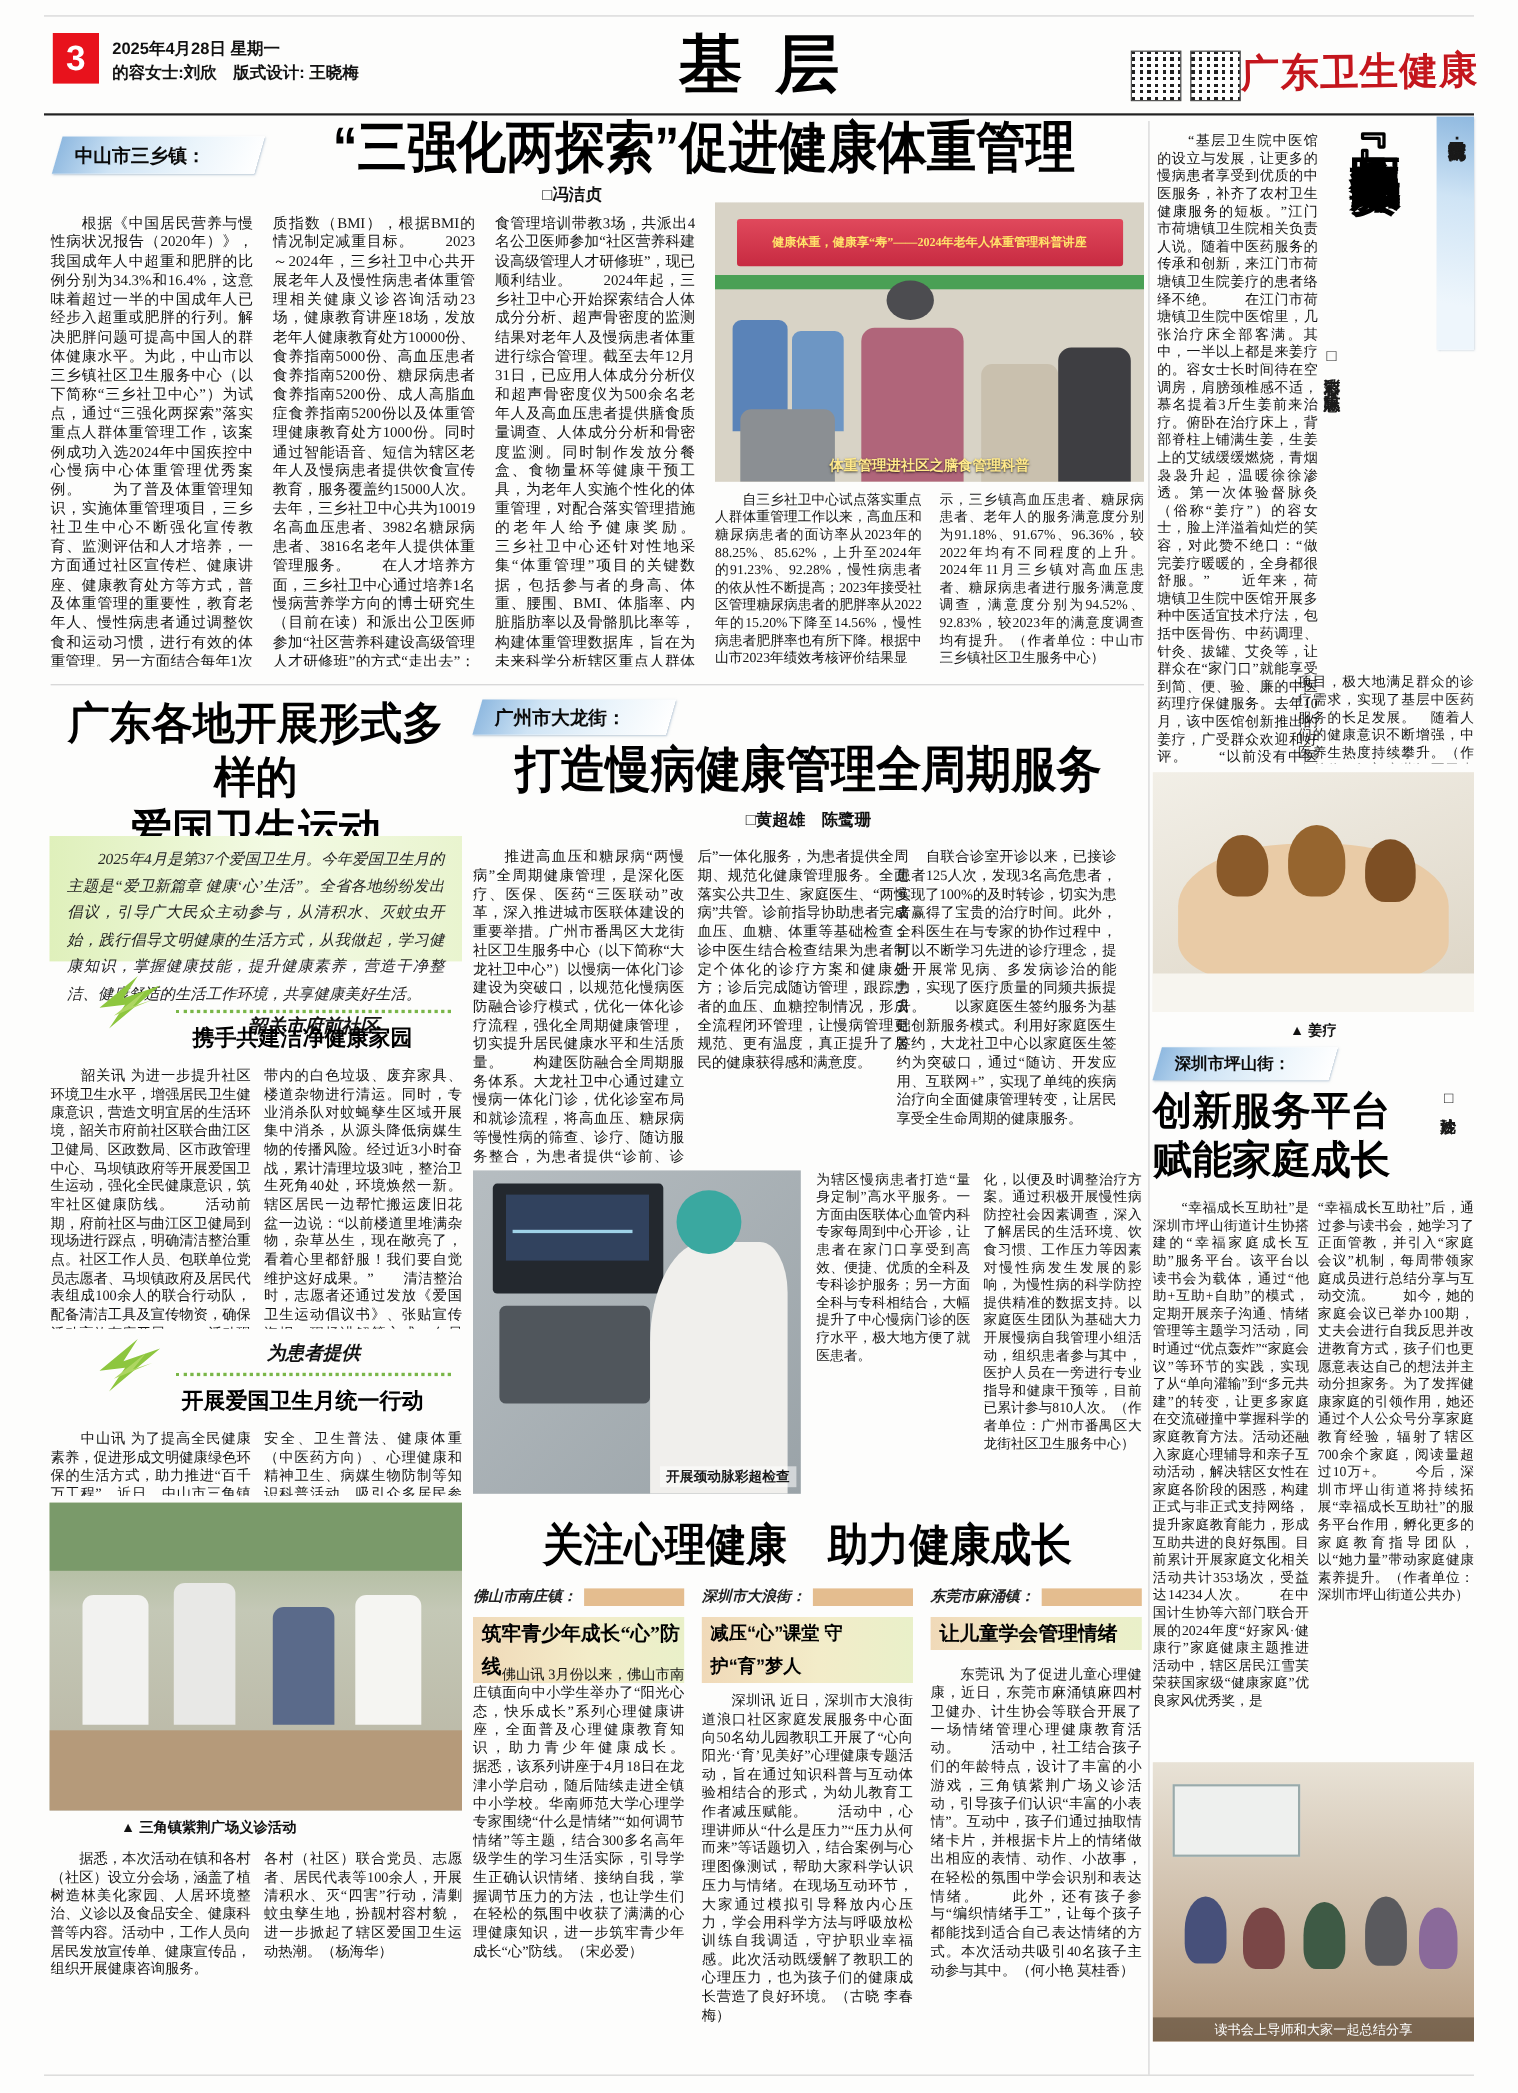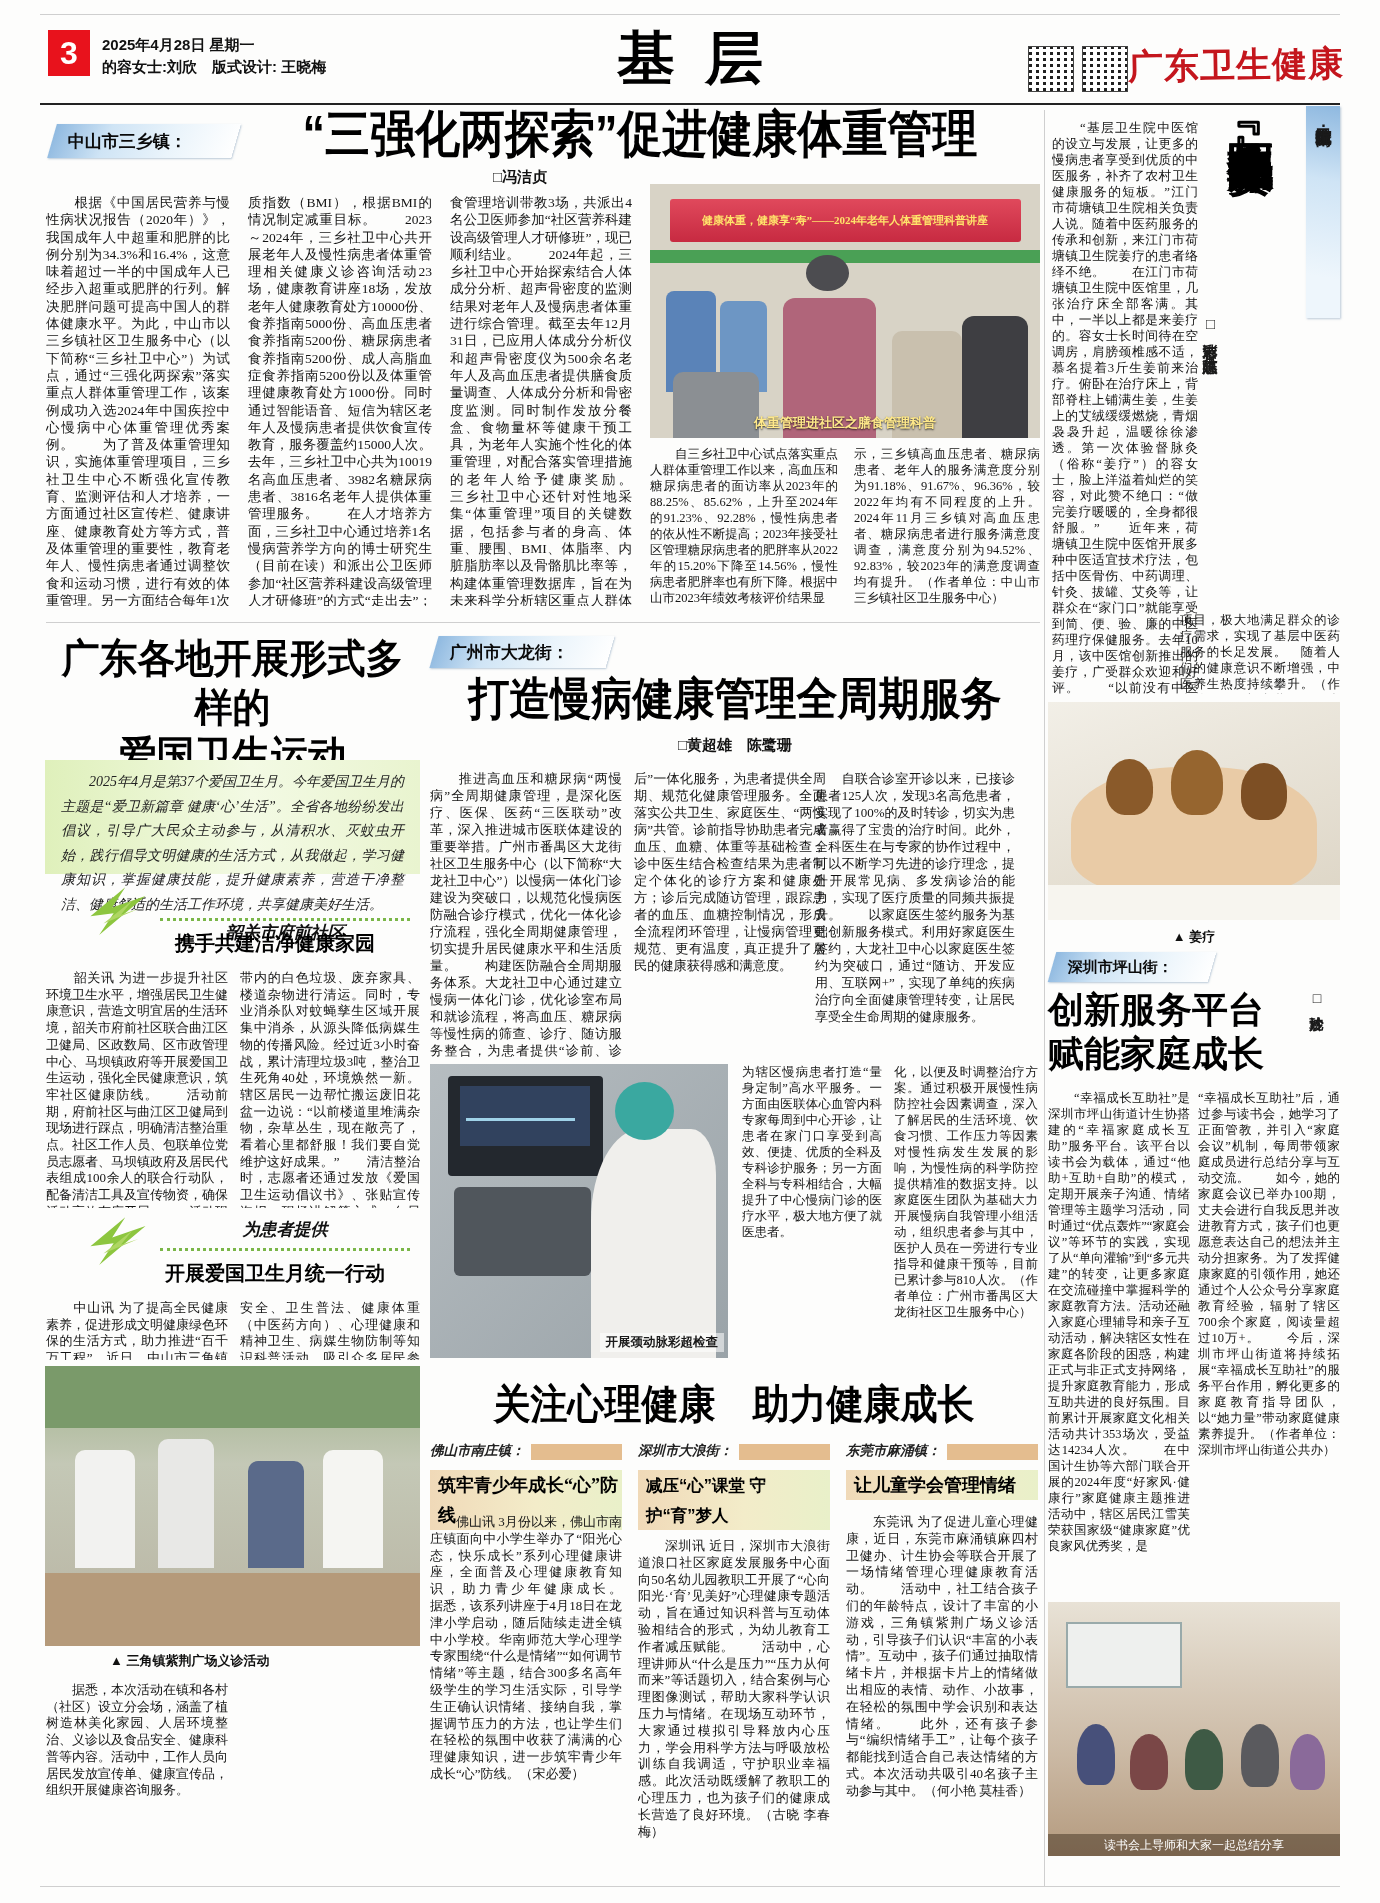--- a/index.html
+++ b/index.html
@@ -174,20 +174,21 @@
   <div class="photo" style="left:45px;top:1366px;width:375px;height:280px;background:linear-gradient(#9eb28a 0%,#c4c8b6 35%,#b8b3a2 100%);">
     <div class="fig" style="left:0;top:0;width:100%;height:22%;background:#7a9a6a;"></div>
     <div class="fig" style="left:8%;top:30%;width:16%;height:42%;background:#f2f2f0;border-radius:10px 10px 0 0;"></div>
     <div class="fig" style="left:30%;top:26%;width:15%;height:46%;background:#e8e8e6;border-radius:10px 10px 0 0;"></div>
     <div class="fig" style="left:54%;top:34%;width:15%;height:38%;background:#5a6a8a;border-radius:10px 10px 0 0;"></div>
     <div class="fig" style="left:74%;top:30%;width:16%;height:42%;background:#f5f5f2;border-radius:10px 10px 0 0;"></div>
     <div class="fig" style="left:0;bottom:0;width:100%;height:26%;background:#b59a7a;"></div>
   </div>
   <div class="cap" style="left:110px;top:1652px;width:310px;">▲ 三角镇紫荆广场义诊活动</div>
   <div class="col" style="left:46px;top:1682px;width:182px;height:174px;font-size:13px;line-height:16.7px;">　　据悉，本次活动在镇和各村（社区）设立分会场，涵盖了植树造林美化家园、人居环境整治、义诊以及食品安全、健康科普等内容。活动中，工作人员向居民发放宣传单、健康宣传品，组织开展健康咨询服务。</div>
+  <div class="col" style="left:240px;top:1682px;width:180px;height:174px;font-size:13px;line-height:16.7px;">各村（社区）联合党员、志愿者、居民代表等100余人，开展清积水、灭“四害”行动，清剿蚊虫孳生地，扮靓村容村貌，进一步掀起了辖区爱国卫生运动热潮。（杨海华）</div>
 
   <div class="ribbon" style="left:434px;top:636px;width:176px;height:32px;">
     <span>广州市大龙街：</span>
     </div>
   <div class="abs h-black" style="left:430px;top:672px;width:610px;text-align:center;font-size:41px;transform:scaleY(1.1);">打造慢病健康管理全周期服务</div>
   <div class="abs byline" style="left:430px;top:736px;width:610px;">□黄超雄　陈鹭珊</div>
   <div class="col" style="left:430px;top:770px;width:192px;height:288px;font-size:13.2px;line-height:17px;">　　推进高血压和糖尿病“两慢病”全周期健康管理，是深化医疗、医保、医药“三医联动”改革，深入推进城市医联体建设的重要举措。广州市番禺区大龙街社区卫生服务中心（以下简称“大龙社卫中心”）以慢病一体化门诊建设为突破口，以规范化慢病医防融合诊疗模式，优化一体化诊疗流程，强化全周期健康管理，切实提升居民健康水平和生活质量。　　构建医防融合全周期服务体系。大龙社卫中心通过建立慢病一体化门诊，优化诊室布局和就诊流程，将高血压、糖尿病等慢性病的筛查、诊疗、随访服务整合，为患者提供“诊前、诊中、诊</div>
   <div class="col" style="left:634px;top:770px;width:192px;height:288px;font-size:13.2px;line-height:17px;">后”一体化服务，为患者提供全周期、规范化健康管理服务。全面落实公共卫生、家庭医生、“两慢病”共管。诊前指导协助患者完成血压、血糖、体重等基础检查；诊中医生结合检查结果为患者制定个体化的诊疗方案和健康处方；诊后完成随访管理，跟踪患者的血压、血糖控制情况，形成全流程闭环管理，让慢病管理更规范、更有温度，真正提升了居民的健康获得感和满意度。</div>
   <div class="col" style="left:815px;top:770px;width:200px;height:288px;font-size:13px;line-height:17px;">　　自联合诊室开诊以来，已接诊患者125人次，发现3名高危患者，实现了100%的及时转诊，切实为患者赢得了宝贵的治疗时间。此外，全科医生在与专家的协作过程中，可以不断学习先进的诊疗理念，提升开展常见病、多发病诊治的能力，实现了医疗质量的同频共振提升。　　以家庭医生签约服务为基础创新服务模式。利用好家庭医生签约，大龙社卫中心以家庭医生签约为突破口，通过“随访、开发应用、互联网+”，实现了单纯的疾病治疗向全面健康管理转变，让居民享受全生命周期的健康服务。</div>
 

